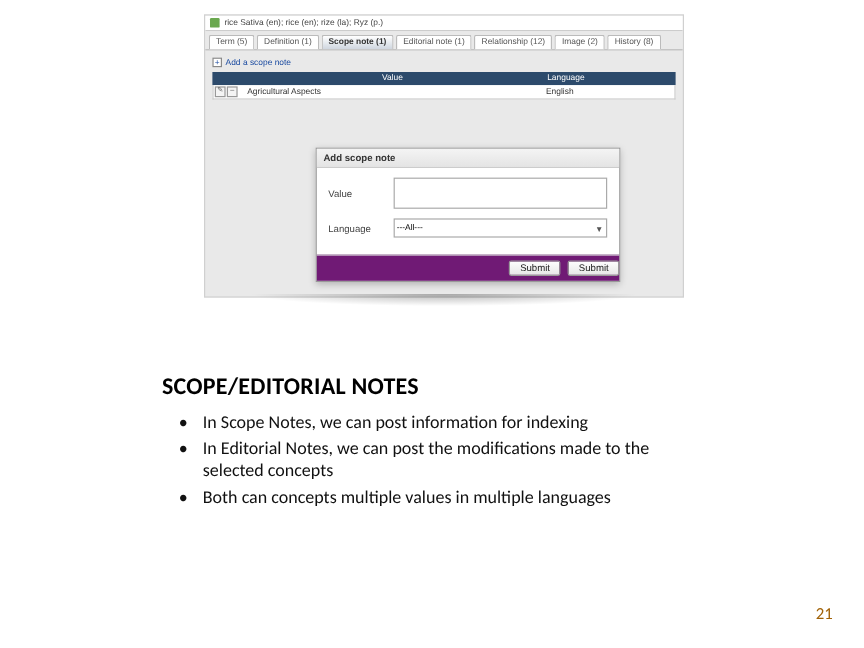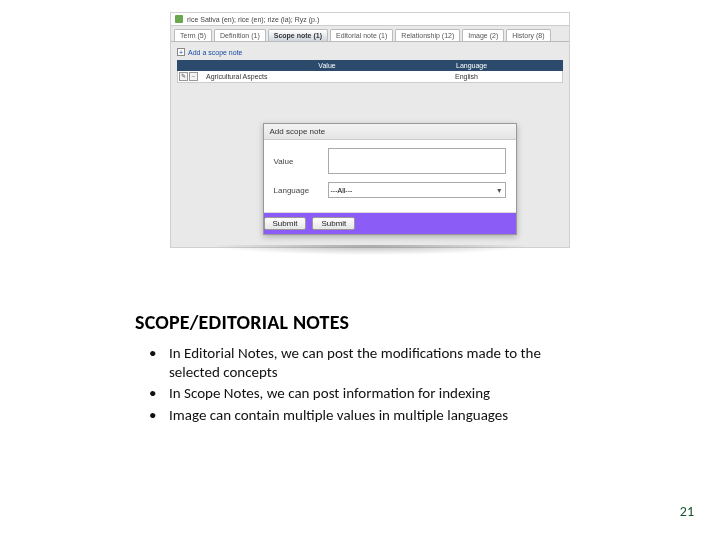--- a/index.html
+++ b/index.html
@@ -92,39 +92,39 @@
     width: 64%;
     background: #fff;
     border: 1px solid #999;
     box-shadow: 0 2px 6px rgba(0,0,0,0.25);
     font-size: 8px;
   }
   .modal-title {
     background: linear-gradient(#f4f4f4,#e4e4e4);
     border-bottom: 1px solid #ccc;
     padding: 3px 6px;
-    font-weight: normal;
+    font-weight: bold;
     color: #333;
   }
   .modal-body { padding: 8px 10px 6px 10px; }
   .form-row { display:flex; align-items:center; margin-bottom:8px; gap:6px; }
   .form-label { width: 48px; color:#444; }
   .form-input {
     flex:1; height: 16px; border:1px solid #aaa; background:#fff;
   }
   .textarea { height: 26px; resize:none; }
   .select {
     flex:1; height:16px; border:1px solid #aaa; background:#fff;
     font-size:7px; padding:0 2px; display:flex; align-items:center; justify-content:space-between;
   }
   .select-caret { font-size:8px; color:#555; padding-right:2px;}
   .modal-footer {
-    display:flex; justify-content:flex-start; gap:6px;
+    display:flex; justify-content:flex-end; gap:6px;
     border-top:1px solid #ddd; padding:4px 0;
-    background:#8b5cf6;
+    background:#701a75;
   }
   .btn {
     border:1px solid #999; background:linear-gradient(#fdfdfd,#e7e7e7);
     font-size:8px; padding:1px 8px; border-radius:2px; color:#222;
   }
   .shadow {
     position:absolute;
     left: 140px; top: 245px; width: 460px; height: 24px;
     background: radial-gradient(ellipse 50% 60% at 50% 0%, rgba(0,0,0,0.28), rgba(0,0,0,0) 70%);
     pointer-events:none;
@@ -145,21 +145,21 @@
     color: #111;
     line-height: 1.28;
   }
   .bullets li { list-style:none; position:relative; padding-left:34px; margin-bottom:2px;}
   .bullets li::before {
     content:"•"; position:absolute; left:14px; top:0; color:#111;
   }
   .page-num {
     position:absolute;
     right: 26px; bottom: 20px;
-    font-size: 14px; color:#14532d;
+    font-size: 14px; color:#a16207;
   }
 </style>
 </head>
 <body>
 
 <div class="screenshot-frame">
   <div class="crumb-bar">
     <span class="crumb-icon"></span>
     <span>rice Sativa (en); rice (en); rize (la); Ryz (p.)</span>
   </div>
@@ -215,18 +215,18 @@
       <div class="btn"><span>Submit</span></div>
     </div>
   </div>
 </div>
 
 <div class="shadow"></div>
 
 <div class="heading">SCOPE/EDITORIAL NOTES</div>
 
 <ul class="bullets">
+  <li><span>In Scope Notes, we can post information for indexing</span></li>
   <li><span>In Editorial Notes, we can post the modifications made to the selected concepts</span></li>
-  <li><span>In Scope Notes, we can post information for indexing</span></li>
-  <li><span>Image can contain multiple values in multiple languages</span></li>
+  <li><span>Both can concepts multiple values in multiple languages</span></li>
 </ul>
 
 <div class="page-num">21</div>
 
 </body></html>

